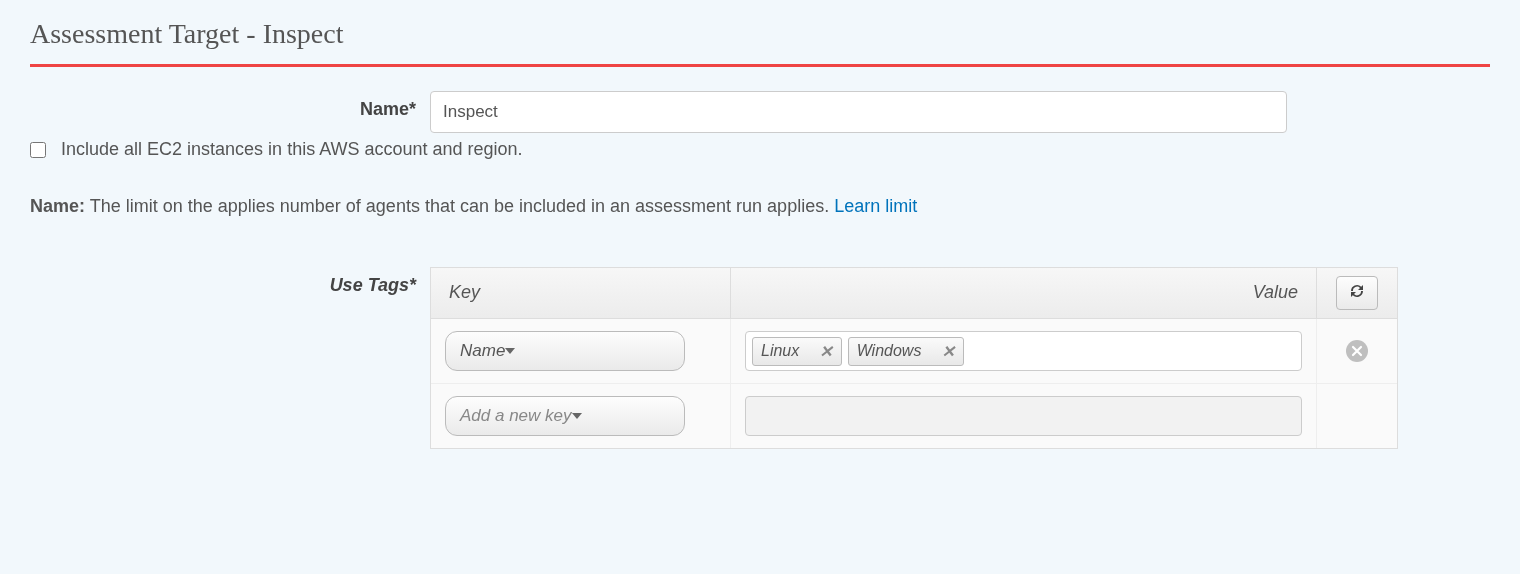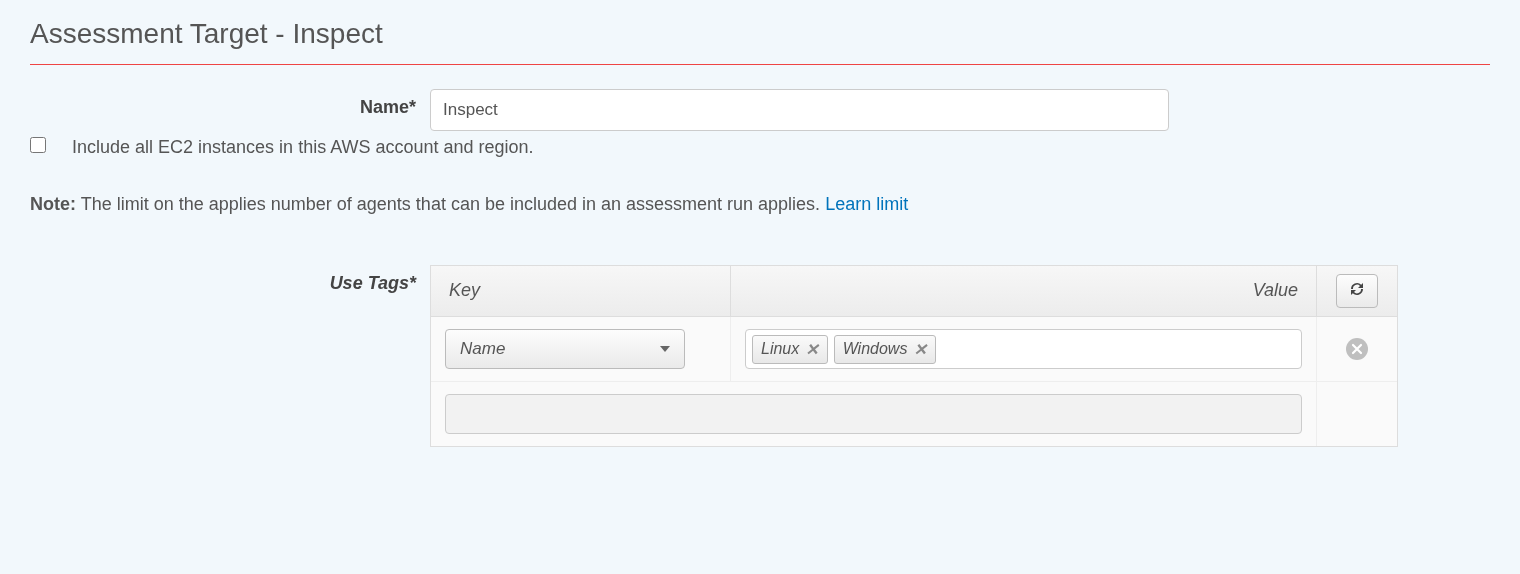--- a/index.html
+++ b/index.html
@@ -9,54 +9,56 @@
     color: #444;
     font-size: 16px;
     width: 1520px;
     padding: 18px 30px 40px 30px;
   }
   .page-title {
     font-size: 28px;
     font-weight: 400;
     color: #555;
     padding-bottom: 14px;
-    border-bottom: 1px solid #ef4444;
+    border-bottom: 3px solid #ef4444;
     margin-bottom: 24px;
+    font-family: Liberation Serif, serif;
   }
   .form-row {
     display: flex;
     align-items: flex-start;
   }
   .form-label {
     width: 400px;
     text-align: right;
     padding-right: 14px;
     padding-top: 8px;
     font-size: 18px;
     font-weight: 700;
     color: #444;
     flex-shrink: 0;
   }
   .form-content {
     flex: 1;
     min-width: 0;
   }
   .text-input {
-    width: 739px;
+    width: 857px;
     height: 42px;
     border: 1px solid #ccc;
     border-radius: 4px;
     padding: 12px 12px;
     font-size: 17px;
     color: #555;
     background: #fff;
   }
   .checkbox-row {
     display: flex;
-    gap: 26px;
+    align-items: center;
+    gap: 15px;
     padding-top: 6px;
   }
   .checkbox {
     width: 16px;
     height: 16px;
   }
   .checkbox-label {
     font-size: 18px;
     color: #555;
   }
@@ -119,25 +121,25 @@
     padding: 12px 14px;
     display: flex;
     align-items: center;
   }
   .tags-body-cell.col-key { border-right: 1px solid #eee; }
   .tags-body-cell.col-value { border-right: 1px solid #eee; }
   .dropdown {
     width: 240px;
     height: 40px;
     border: 1px solid #bbb;
-    border-radius: 4px;
+    border-radius: 12px;
     background: linear-gradient(#fdfdfd, #eaeaea);
     display: flex;
     align-items: center;
-    justify-content: space-between;
+    justify-content: flex-start;
     padding: 0 14px;
     cursor: pointer;
     font-size: 17px;
     color: #555;
   }
   .dropdown.placeholder { color: #888; }
   .caret {
     width: 0; height: 0;
     border-left: 5px solid transparent;
     border-right: 5px solid transparent;
@@ -154,21 +156,21 @@
     gap: 6px;
     padding: 4px 6px;
     flex-wrap: wrap;
   }
   .tag-input-wrap.disabled {
     background: #f2f2f2;
   }
   .tag-chip {
     display: inline-flex;
     align-items: center;
-    gap: 6px;
+    gap: 20px;
     background: linear-gradient(#fafafa, #e8e8e8);
     border: 1px solid #bbb;
     border-radius: 3px;
     padding: 4px 8px;
     font-size: 16px;
     color: #555;
   }
   .chip-x {
     color: #888;
     font-weight: 700;
@@ -198,21 +200,21 @@
   </div>
 </div>
 
 <div class="form-row">
   <div class="form-content">
     <div class="checkbox-row">
       <input type="checkbox" class="checkbox" style="">
       <span class="checkbox-label">Include all EC2 instances in this AWS account and region.</span>
     </div>
     <div class="note-block">
-      <span class="note-bold">Note:</span><span> The limit on the applies number of agents that can be included in an assessment run applies. </span><a href="#" class="learn-more">Learn limit</a>
+      <span class="note-bold">Name:</span><span> The limit on the applies number of agents that can be included in an assessment run applies. </span><a href="#" class="learn-more">Learn limit</a>
     </div>
   </div>
 </div>
 
 <div class="form-row" style="margin-top:50px;font-style:italic;">
   <div class="form-label">Use Tags*</div>
   <div class="form-content">
     <div class="tags-outer">
       <div class="tags-header">
         <div class="tags-header-cell col-key">Key</div>
@@ -251,20 +253,26 @@
             </div>
             <div class="tags-body-cell col-action">
               <div class="row-remove">
                 <svg width="12" height="12" viewBox="0 0 12 12">
                   <path d="M2 2 L10 10 M10 2 L2 10" stroke="#fff" stroke-width="2.2" stroke-linecap="round"></path>
                 </svg>
               </div>
             </div>
           </div>
           <div class="tags-body-row">
+            <div class="tags-body-cell col-key">
+              <div class="dropdown placeholder">
+                <span>Add a new key</span>
+                <span class="caret"></span>
+              </div>
+            </div>
             <div class="tags-body-cell col-value">
               <div class="tag-input-wrap disabled"></div>
             </div>
             <div class="tags-body-cell col-action"></div>
           </div>
         </div>
     </div>
   </div>
 </div>
 

